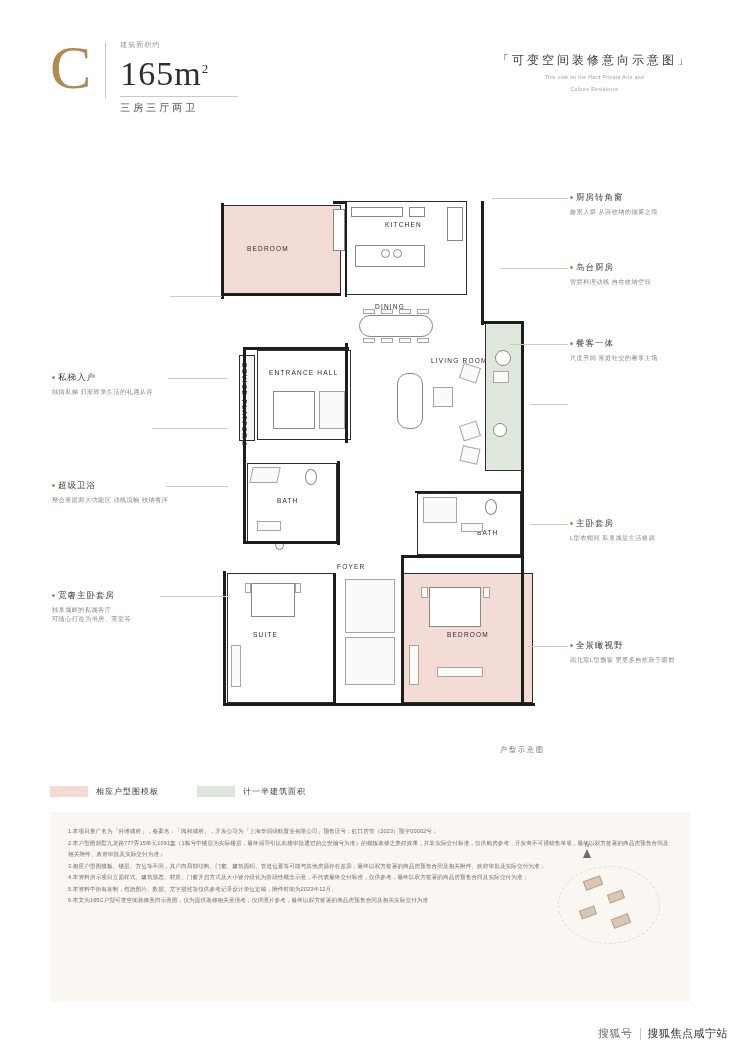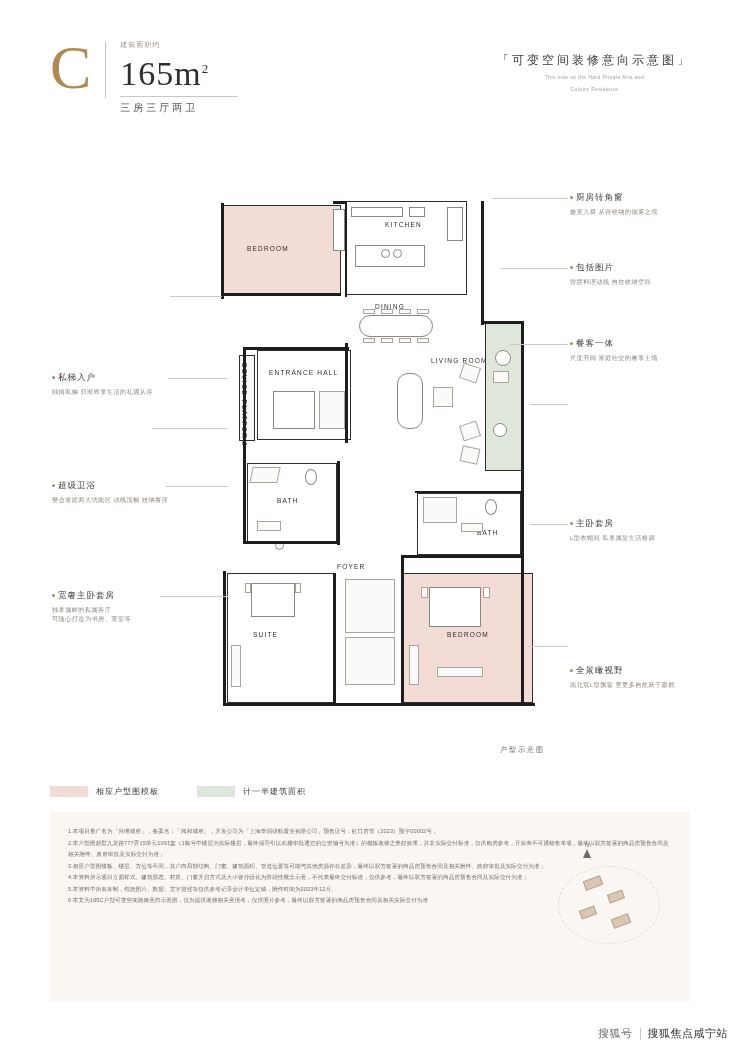--- a/index.html
+++ b/index.html
@@ -229,40 +229,40 @@
 
     <div class="plan-caption">户型示意图</div>
 
     <div class="anno right" style="left:570px; top:42px;">
       <div class="t"><span class="dot"></span><span>厨房转角窗</span></div>
       <div class="d">趣景入厨 从容收纳的烟雾之境</div>
     </div>
     <div class="anno-line" style="left:492px; top:48px; width:76px;"></div>
 
     <div class="anno right" style="left:570px; top:112px;">
-      <div class="t"><span class="dot"></span><span>包括图片</span></div>
+      <div class="t"><span class="dot"></span><span>岛台厨房</span></div>
       <div class="d">智慧料理动线 自在收纳空间</div>
     </div>
     <div class="anno-line" style="left:500px; top:118px; width:68px;"></div>
 
     <div class="anno right" style="left:570px; top:188px;">
       <div class="t"><span class="dot"></span><span>餐客一体</span></div>
       <div class="d">尺度开阔 家庭社交的奢享主场</div>
     </div>
     <div class="anno-line" style="left:510px; top:194px; width:58px;"></div>
 
     <div class="anno-line" style="left:530px; top:254px; width:38px;"></div>
 
     <div class="anno right" style="left:570px; top:368px;">
       <div class="t"><span class="dot"></span><span>主卧套房</span></div>
       <div class="d">L型衣帽间 私享属堂生活格调</div>
     </div>
     <div class="anno-line" style="left:530px; top:374px; width:38px;"></div>
 
-    <div class="anno right" style="left:570px; top:490px;margin-top:25px;">
+    <div class="anno right" style="left:570px; top:490px;">
       <div class="t"><span class="dot"></span><span>全景瞰视野</span></div>
       <div class="d">南北双L型飘窗 更更多自然跃于眼前</div>
     </div>
     <div class="anno-line" style="left:528px; top:496px; width:40px;"></div>
 
     <div class="anno-line" style="left:170px; top:146px; width:52px;"></div>
 
     <div class="anno left" style="left:52px; top:222px;">
       <div class="t"><span class="dot"></span><span>私梯入户</span></div>
       <div class="d">独阔私梯 归家即享生活的礼遇从容</div>

